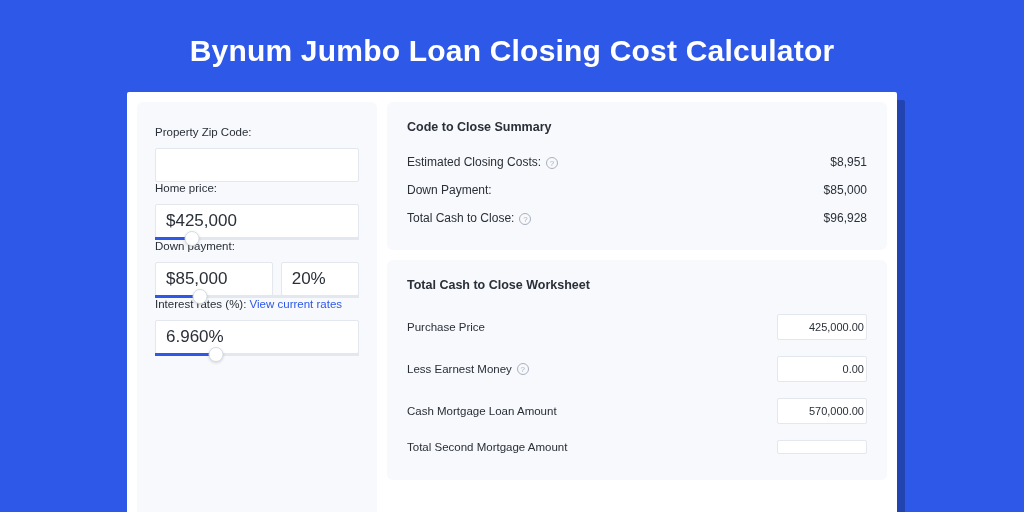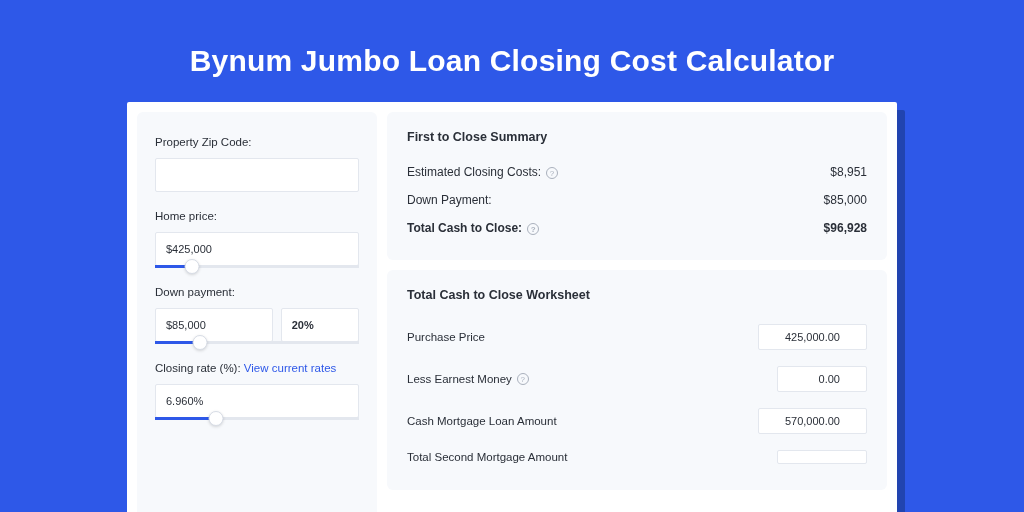--- a/index.html
+++ b/index.html
@@ -3,21 +3,21 @@
 <meta charset="utf-8">
 <style>
   * { box-sizing: border-box; margin: 0; padding: 0; }
   html, body { width: 1024px; height: 512px; overflow: hidden; font-family: -apple-system, BlinkMacSystemFont, "Segoe UI", Arial, sans-serif; }
   body { background: #2e58e8; }
   .page-title {
     color: #fff;
     font-size: 30px;
     font-weight: 700;
     text-align: center;
-    padding-top: 44px;
+    padding-top: 34px;
     letter-spacing: 0.2px;
   }
   .stage {
     position: relative;
     width: 770px;
     margin: 24px auto 0;
   }
   .shadow {
     position: absolute;
     top: 8px; left: 8px;
@@ -36,35 +36,35 @@
     gap: 10px;
   }
   .sidebar {
     width: 240px;
     background: #f7f9fc;
     border-radius: 6px;
     padding: 24px 18px 18px;
     font-size: 11.5px;
     color: #2a2f38;
   }
-  .field { margin-bottom: 18px; }
+  .field { }
   .field-label { font-size: 11.5px; color: #2a2f38; margin-bottom: 10px; display: block; }
   .text-input {
     width: 100%;
     height: 34px;
     border: 1px solid #e3e7ee;
     background: #fff;
     border-radius: 2px;
     padding: 0 10px;
-    font-size: 11px;
+    font-size: 17px;
     color: #2a2f38;
   }
   .row { display: flex; gap: 8px; }
   .row .text-input:first-child { flex: 1.7; }
-  .row .text-input:last-child { flex: 1; font-weight: bold; }
+  .row .text-input:last-child { flex: 1; }
   .slider-wrap { position: relative; margin-top: -1px; }
   .slider-track {
     height: 3px;
     background: #e3e7ee;
     position: relative;
   }
   .slider-fill {
     position: absolute; top: 0; left: 0; height: 3px;
     background: #2e58e8;
   }
@@ -84,39 +84,39 @@
     border-radius: 6px;
     padding: 18px 20px;
     font-size: 12px;
     color: #2a2f38;
   }
   .card h3 { font-size: 12.5px; font-weight: 700; margin-bottom: 14px; }
   .sum-row {
     display: flex; justify-content: space-between; align-items: center;
     padding: 7px 0;
   }
-  .sum-row.bold { font-weight: 700; }
+  .sum-row.bold { font-weight: 400; }
   .sum-label { display: flex; align-items: flex-end; gap: 5px; }
   .help-icon {
     width: 12px; height: 12px; border: 1px solid #aab1bd; border-radius: 50%;
     display: inline-flex; align-items: center; justify-content: center;
     font-size: 8px; color: #aab1bd; cursor: pointer;
   }
   .ws-row {
     display: flex; justify-content: space-between; align-items: center;
     padding: 8px 0;
   }
   .ws-label { display: flex; align-items: flex-end; gap: 5px; font-size: 11.5px; }
   .ws-value {
     min-width: 90px;
     text-align: right;
     background: #fff;
     border: 1px solid #e3e7ee;
     border-radius: 2px;
-    padding: 6px 26px;
+    padding: 6px 2px;
     font-size: 11px;
     color: #2a2f38;
   }
 </style>
 </head>
 <body>
 
 <h1 class="page-title">Bynum Jumbo Loan Closing Cost Calculator</h1>
 
 <div class="stage">
@@ -150,37 +150,37 @@
         <div class="slider-wrap">
           <div class="slider-track">
             <div class="slider-fill" style="width:22%"></div>
             <div class="slider-thumb" style="left:22%"></div>
           </div>
         </div>
       </div>
 
       <div class="field">
         <label class="field-label">
-          <span>Closing rate (%): </span><a class="link">View current rates</a>
+          <span>Interest rates (%): </span><a class="link">View current rates</a>
         </label>
         <input class="text-input" type="text" value="6.960%" style="">
         <div class="slider-wrap">
           <div class="slider-track">
             <div class="slider-fill" style="width:30%"></div>
             <div class="slider-thumb" style="left:30%"></div>
           </div>
         </div>
       </div>
 
     </aside>
 
     <section class="main">
 
       <div class="card">
-        <h3>First to Close Summary</h3>
+        <h3>Code to Close Summary</h3>
 
         <div class="sum-row">
           <span class="sum-label">
             <span>Estimated Closing Costs:</span>
             <span class="help-icon">?</span>
           </span>
           <span>$8,951</span>
         </div>
 
         <div class="sum-row">

